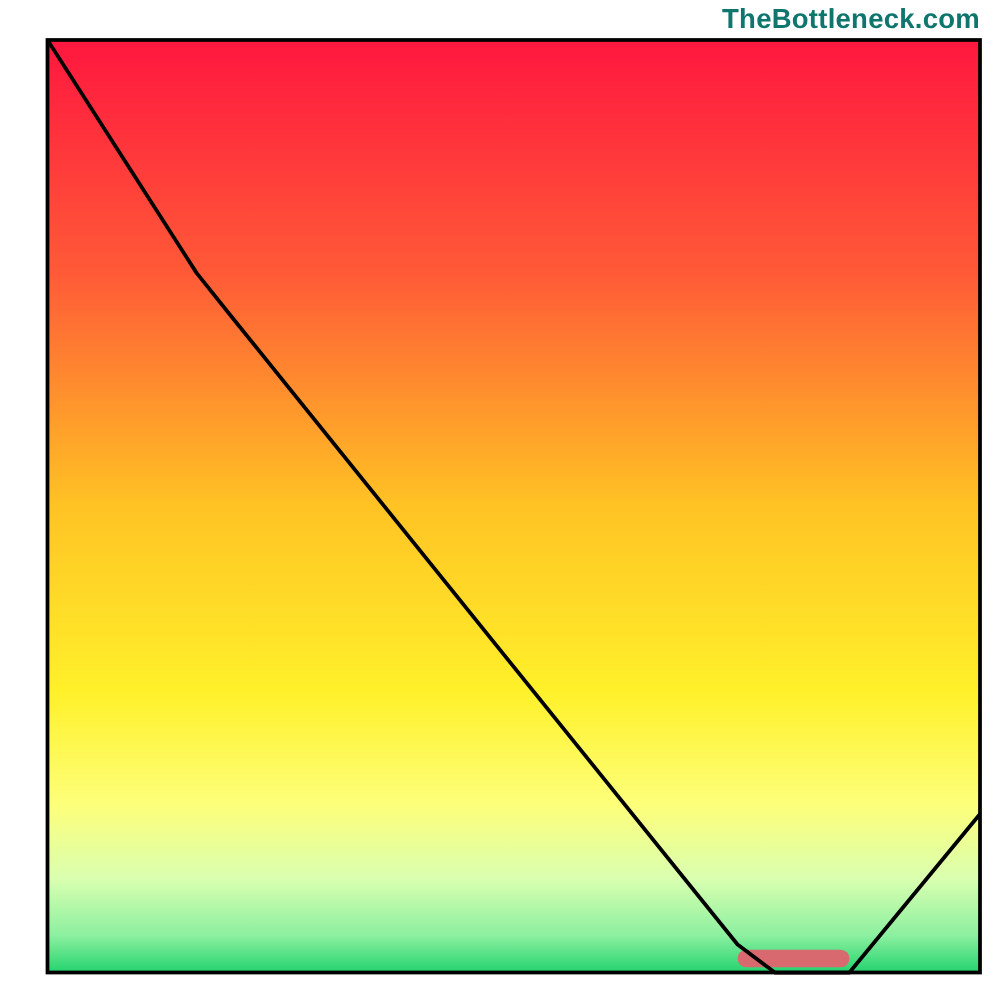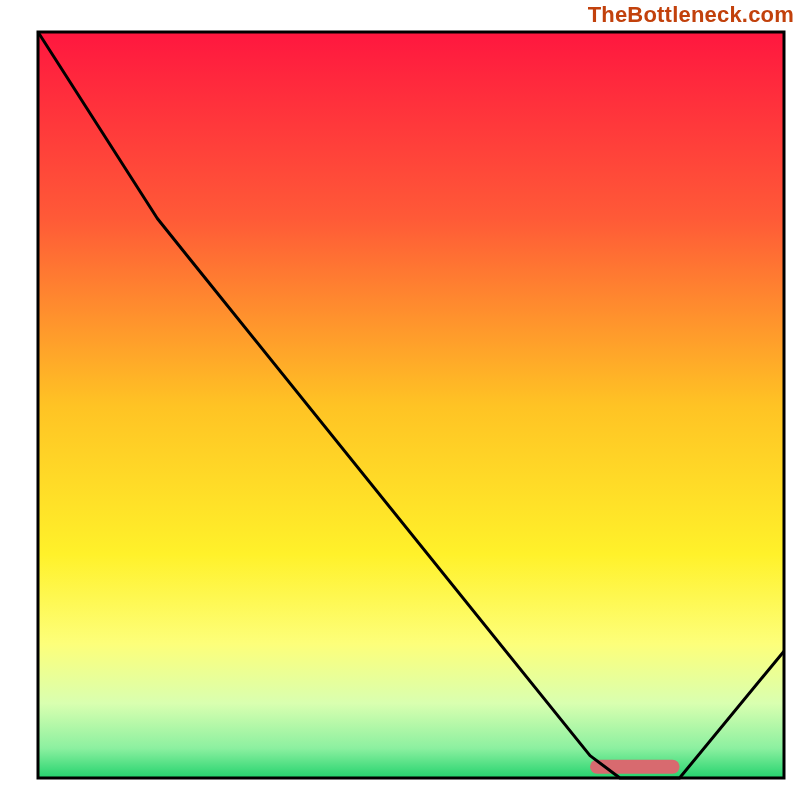--- a/index.html
+++ b/index.html
@@ -11,24 +11,24 @@
     font-family: Arial, Helvetica, sans-serif;
   }
   .wrap {
     position: relative;
     width: 800px;
     height: 800px;
   }
   .attribution {
     position: absolute;
     top: 2px;
-    right: 6px;
+    right: 16px;
     font-size: 22px;
     font-weight: 600;
-    color: #c2410c;
+    color: #0f766e;
     letter-spacing: 0.2px;
   }
   svg {
     display: block;
   }
 </style>
 </head>
 <body>
 
 <div class="wrap">

